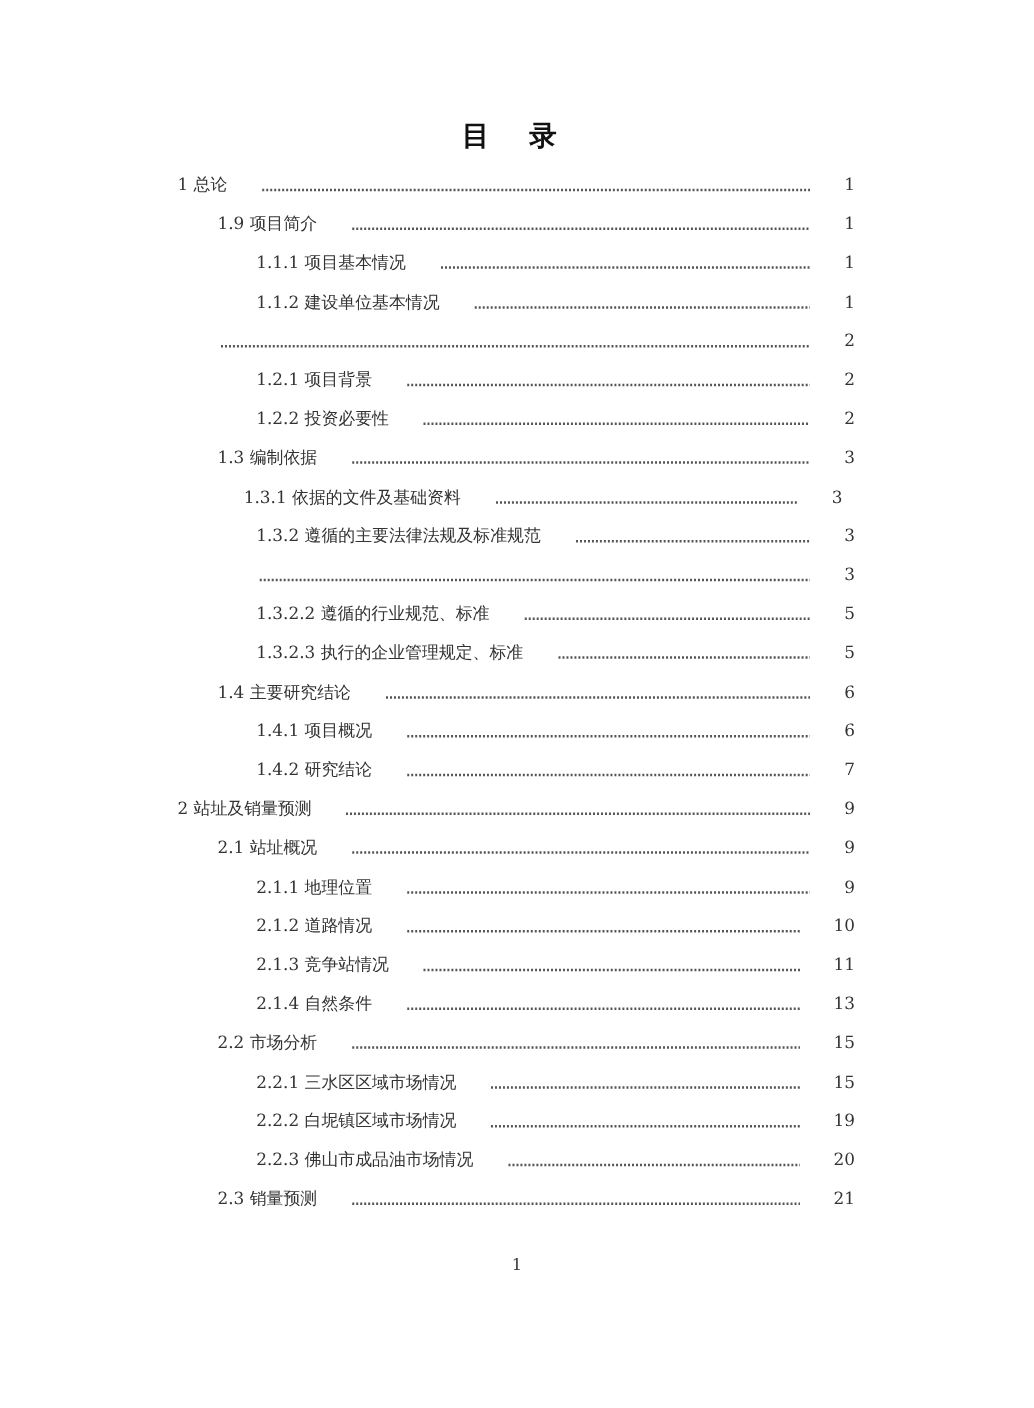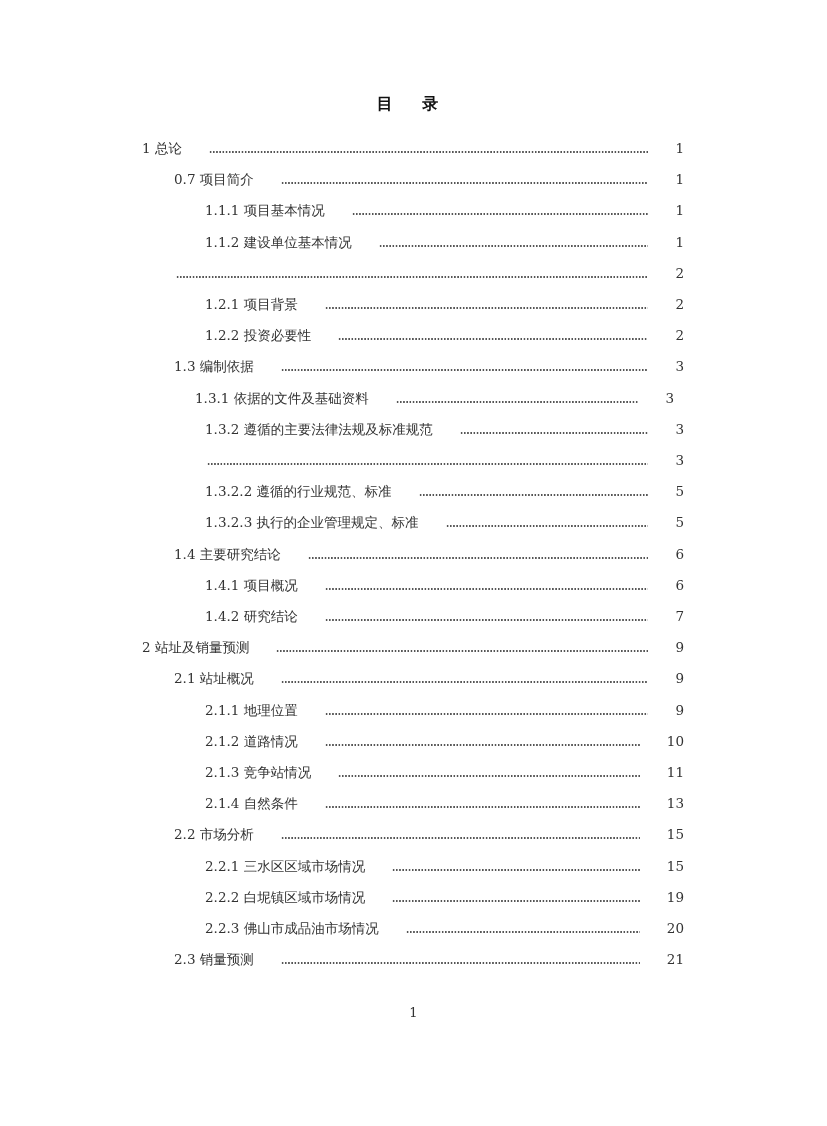--- a/index.html
+++ b/index.html
@@ -5,21 +5,21 @@
     html, body { margin: 0; padding: 0; background: #ffffff; }
     body {
       width: 827px; height: 1126px; position: relative; overflow: hidden;
       font-family: "DejaVu Serif", "Liberation Serif", serif;
       color: #222222;
     }
     .page { position: absolute; left: 0; top: 0; width: 827px; height: 1126px; background: #ffffff; }
     .toc-title {
       position: absolute; top: 94px; left: 0; width: 827px; text-align: center;
       font-family: "DejaVu Sans", "Liberation Sans", sans-serif;
-      font-weight: bold; font-size: 16px; letter-spacing: 12px; color: #111;
+      font-weight: bold; font-size: 22px; letter-spacing: 12px; color: #111;
     }
     .toc-list { position: absolute; left: 0; top: 136px; width: 827px; margin: 0; padding: 0; list-style: none; }
     .toc-row {
       position: absolute; display: flex; align-items: flex-end;
       height: 24px; font-size: 13.5px; line-height: 24px; color: #333;
       text-decoration: none; cursor: pointer; gap: 25px;
     }
     .toc-label { white-space: nowrap; flex: 0 0 auto; }
     .toc-leader {
       flex: 1 1 auto; margin: 0 2px 7px 2px; height: 2px;
@@ -38,21 +38,21 @@
 <div class="page">
   <div class="toc-title">目 录</div>
 
   <div class="toc-list">
     <a class="toc-row" style="left: 142px; width: 542px; top: 0px;">
         <span class="toc-label">1 总论</span>
         <span class="toc-leader"></span>
         <span class="toc-page">1</span>
       </a>
     <a class="toc-row" style="left: 174px; width: 510px; top: 31.2px;">
-        <span class="toc-label">0.7 项目简介</span>
+        <span class="toc-label">1.9 项目简介</span>
         <span class="toc-leader"></span>
         <span class="toc-page">1</span>
       </a>
     <a class="toc-row" style="left: 205px; width: 479px; top: 62.4px;">
         <span class="toc-label">1.1.1 项目基本情况</span>
         <span class="toc-leader"></span>
         <span class="toc-page">1</span>
       </a>
     <a class="toc-row" style="left: 205px; width: 479px; top: 93.6px;">
         <span class="toc-label">1.1.2 建设单位基本情况</span>

